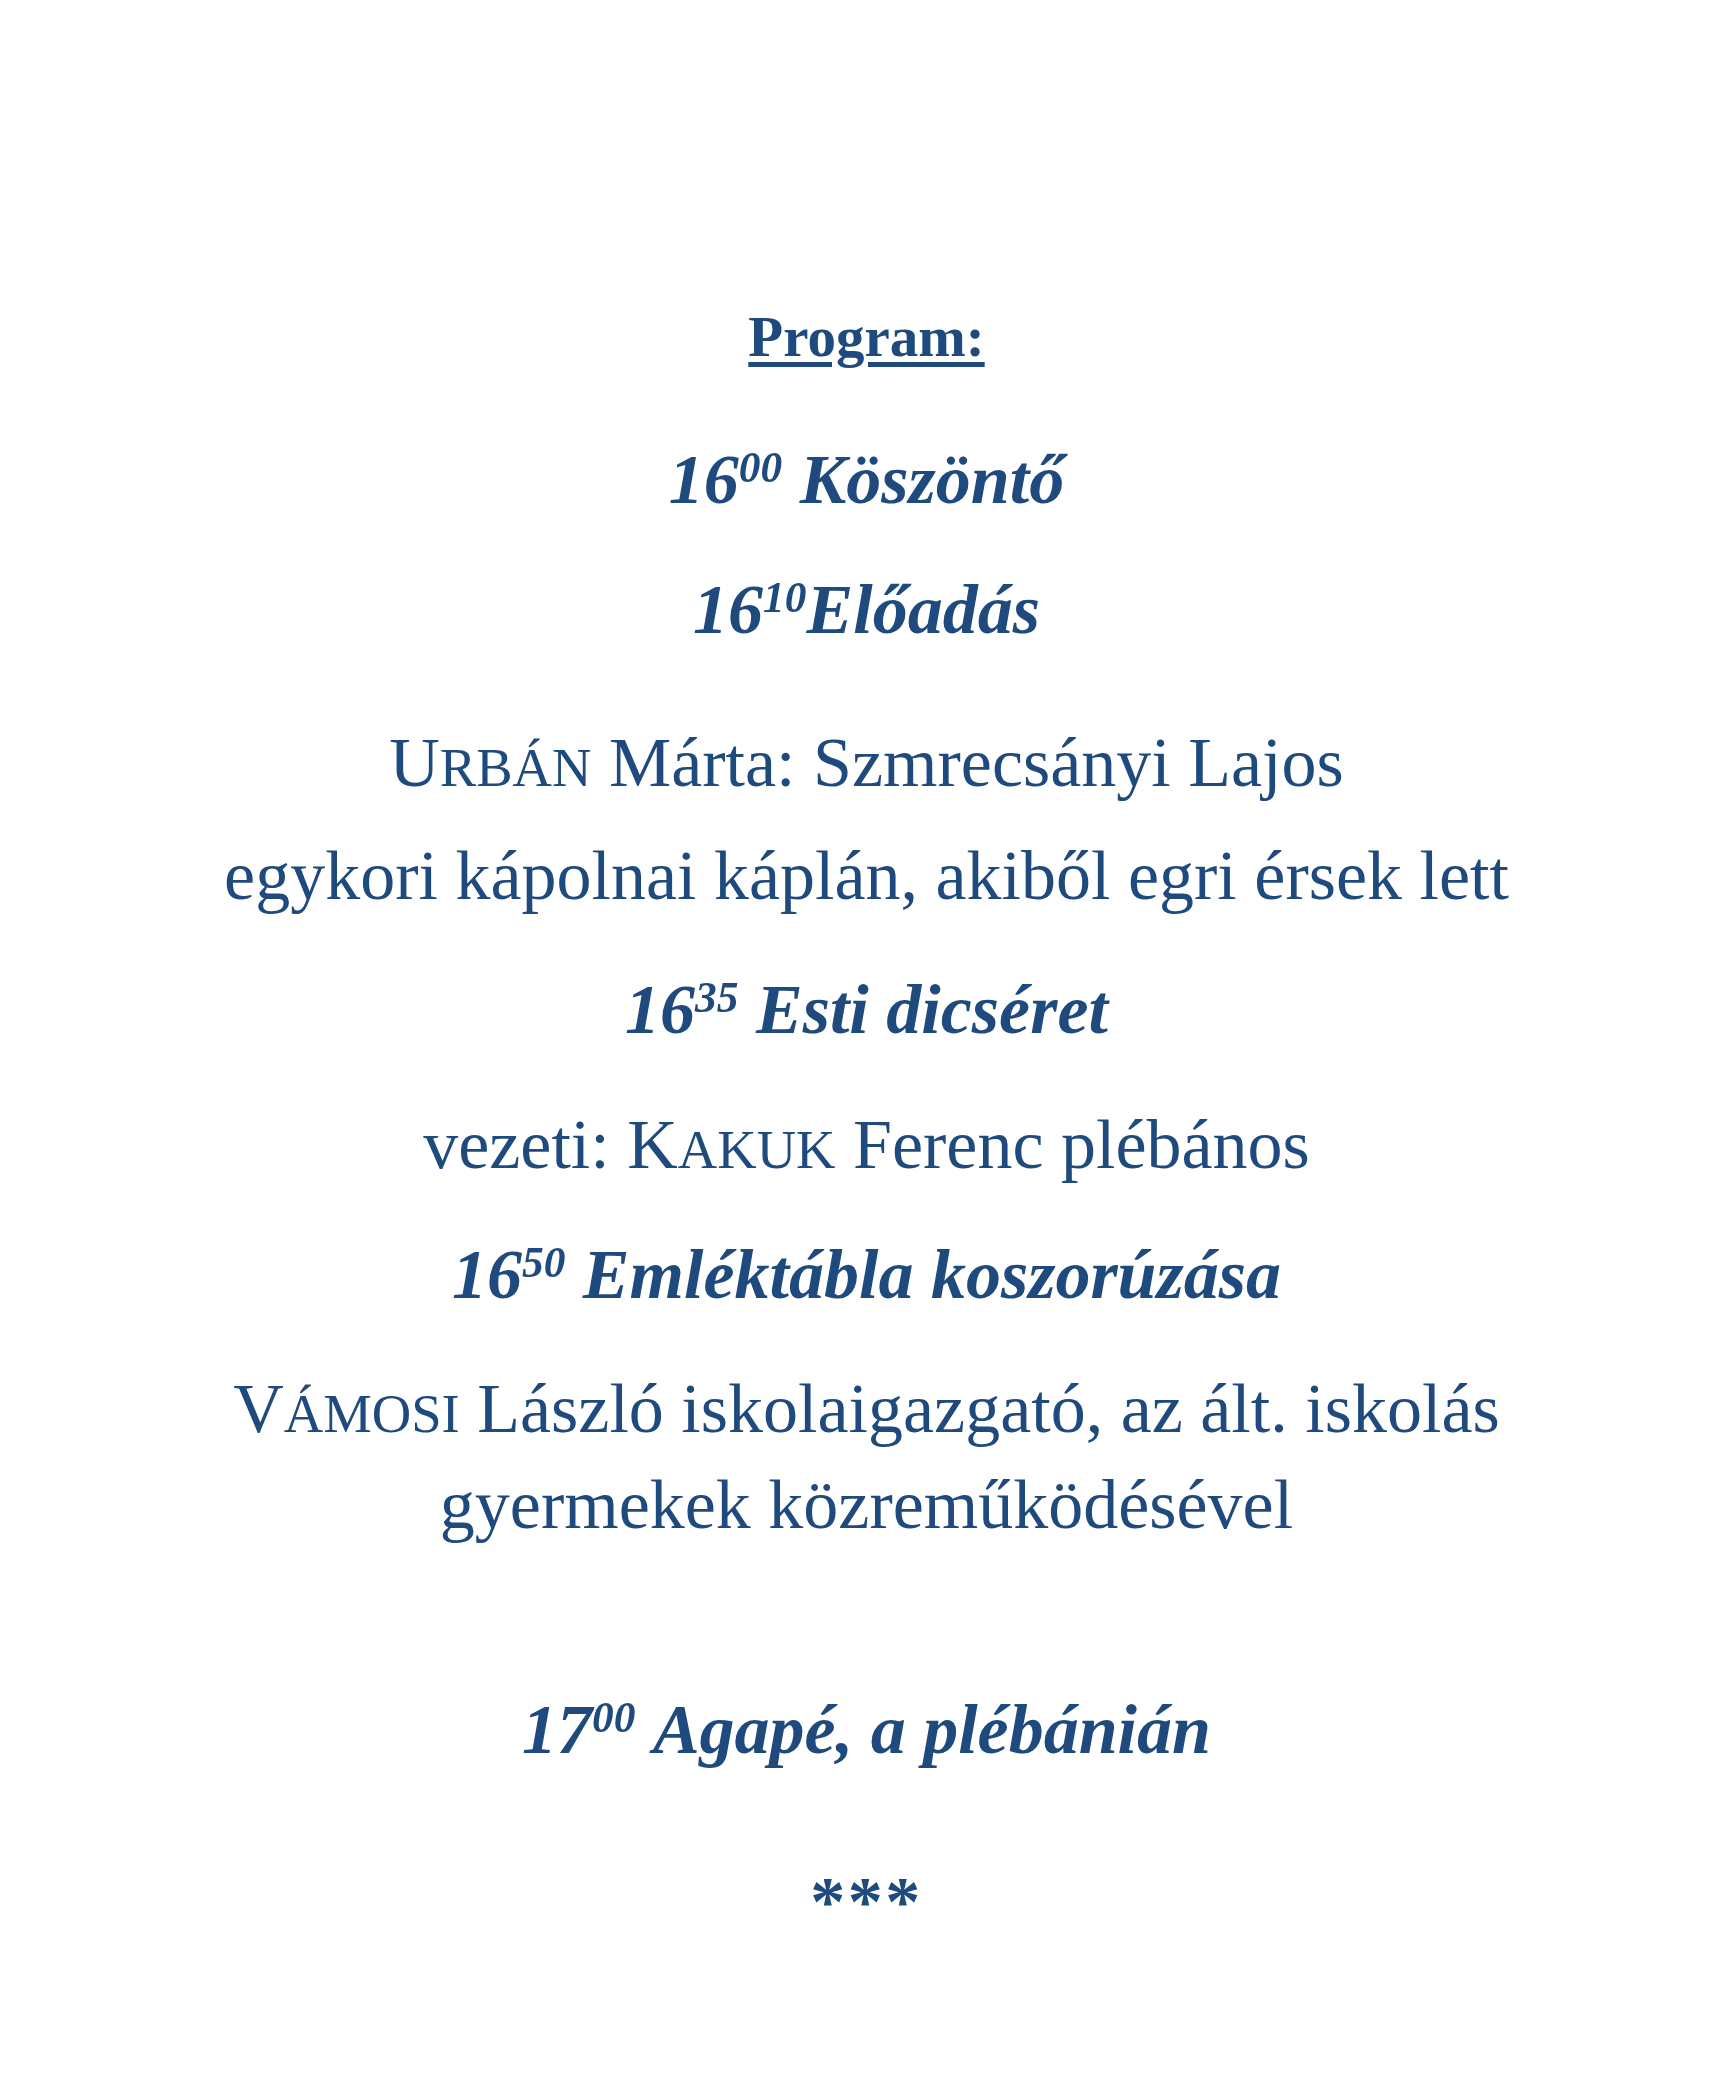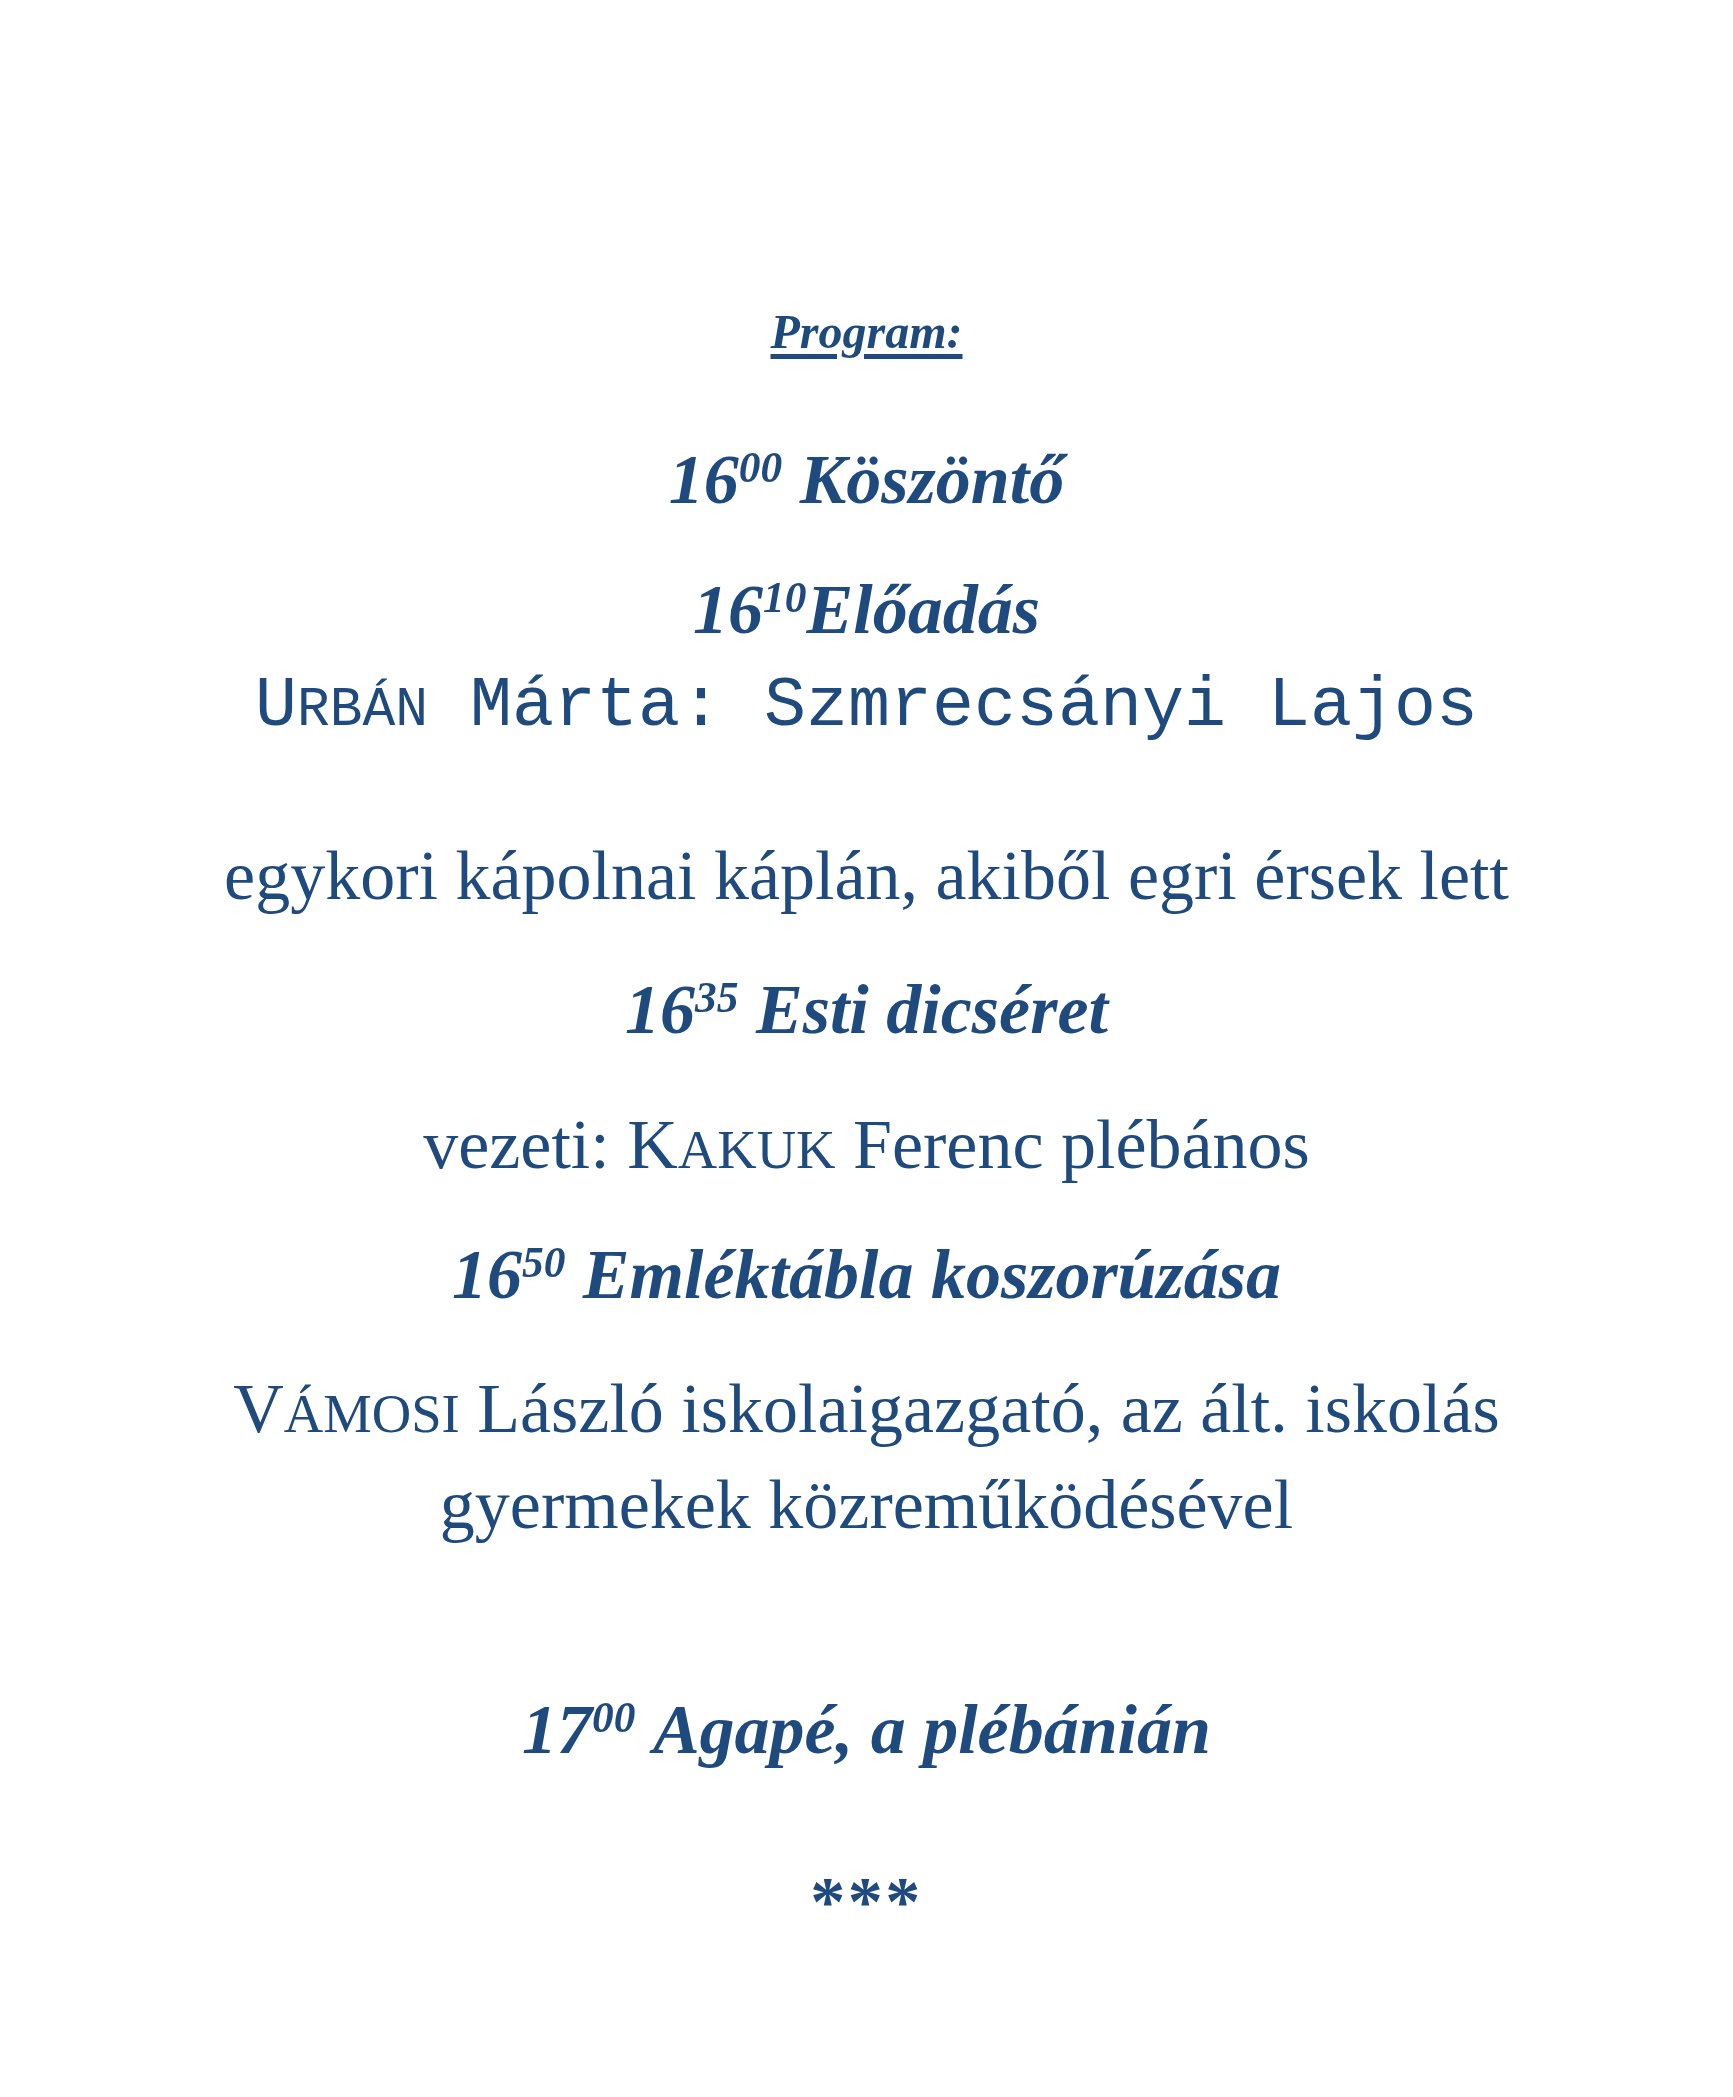--- a/index.html
+++ b/index.html
@@ -25,26 +25,25 @@
     .line {
       position: absolute;
       left: 0;
       width: 1733px;
       text-align: center;
       white-space: nowrap;
       line-height: 1;
     }
     .title {
       top: 308px;
-      font-size: 48px;
+      font-size: 57px;
       font-weight: bold;
       text-decoration: underline;
       text-decoration-thickness: 4.6px;
       text-underline-offset: 5.9px;
-      font-style: italic;
     }
     .sched { font-size: 70px; font-weight: bold; font-style: italic; }
     .sched sup {
       font-size: 0.62em;
       vertical-align: 0.48em;
       line-height: 0;
       font-weight: bold;
     }
     .regular { font-size: 70px; font-weight: normal; }
     .sc-big { font-size: 1em; }
@@ -64,21 +63,21 @@
   <div class="line title">Program:</div>
 
   <div class="line sched" style="top:445px;">
     <span>16</span><sup>00</sup>&nbsp;<span>Köszöntő</span>
   </div>
 
   <div class="line sched" style="top:575px;">
     <span>16</span><sup>10</sup><span>Előadás</span>
   </div>
 
-  <div class="line regular" style="top:672px;font-family:Liberation Mono, monospace;">
+  <div class="line regular" style="top:728px;">
     <span><span class="sc-big">U</span><span class="sc-small">RBÁN</span></span>&nbsp;<span>Márta: Szmrecsányi Lajos</span>
   </div>
 
   <div class="line regular" style="top:841px;">egykori kápolnai káplán, akiből egri érsek lett</div>
 
   <div class="line sched" style="top:975px;">
     <span>16</span><sup>35</sup>&nbsp;<span>Esti dicséret</span>
   </div>
 
   <div class="line regular" style="top:1110px;">

